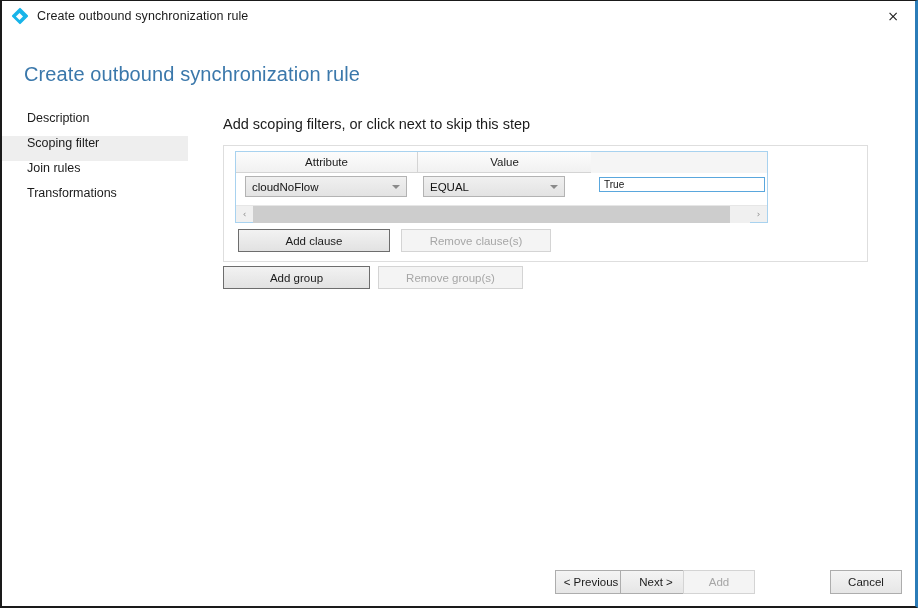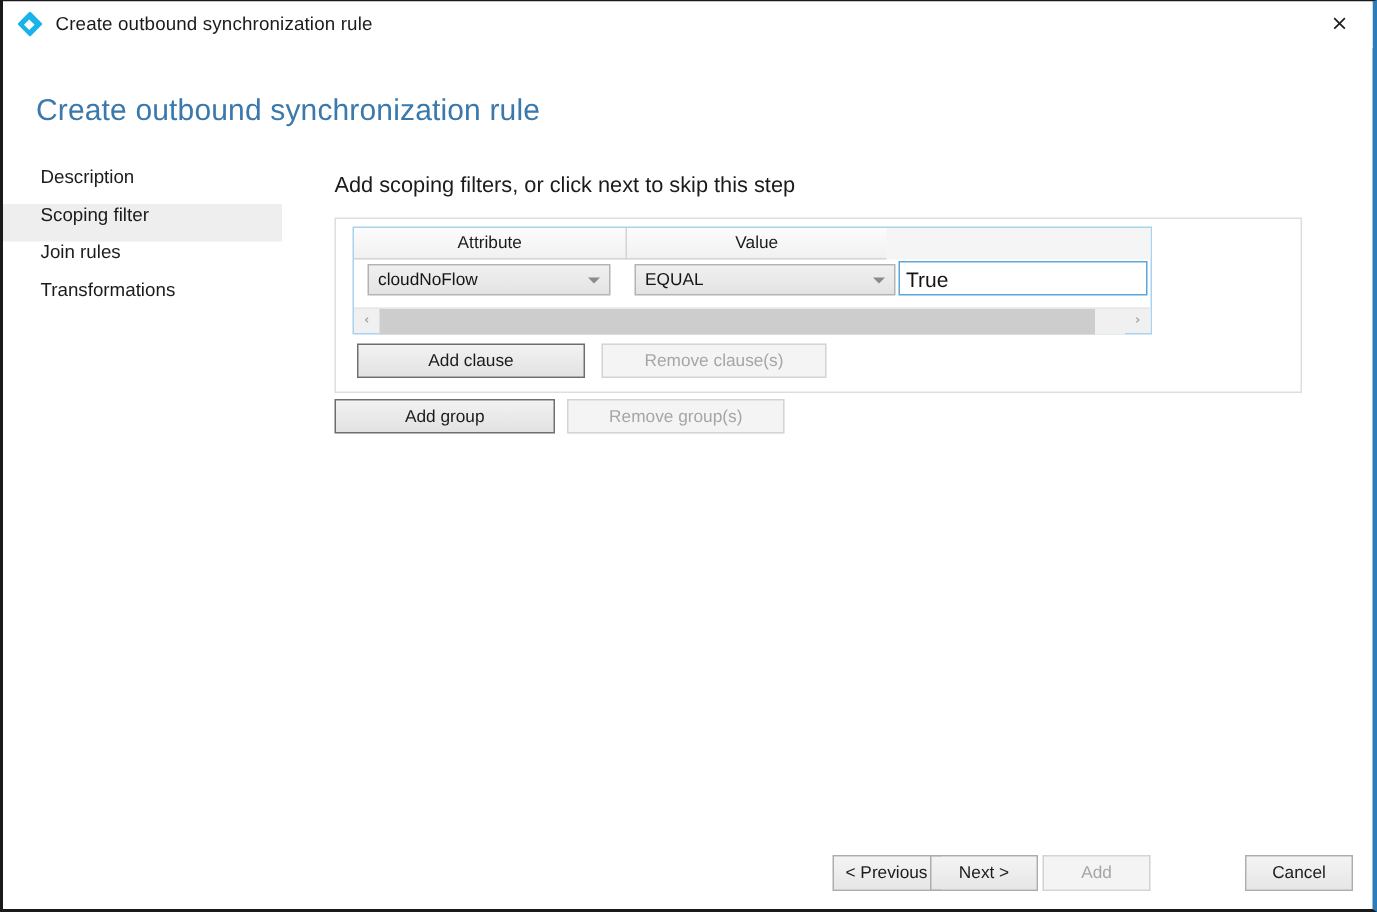--- a/index.html
+++ b/index.html
@@ -169,29 +169,29 @@
     position: absolute;
     right: 6px; top: 50%;
     margin-top: -2px;
     width: 0; height: 0;
     border-left: 4px solid transparent;
     border-right: 4px solid transparent;
     border-top: 4px solid #8a8a8a;
   }
 
   #cell-attr { left: 9px; width: 162px; }
-  #cell-oper { left: 187px; width: 174px; border-radius: 6px; }
+  #cell-oper { left: 187px; width: 142px; border-radius: 6px; }
 
   #cell-val { left: 363px; top: 1px; width: 166px; }
   #value-input {
-    width: 166px; height: 23px;
+    width: 166px; height: 15px;
     border: 1px solid #5aa7dd;
     background: #ffffff;
     font-family: "Liberation Sans", sans-serif;
-    font-size: 14px;
+    font-size: 10px;
     color: #141414;
     padding: 0 4px 0 4px;
     outline: none;
   }
 
   
   #grid-scroll {
     position: absolute;
     left: 0; bottom: 0;
     width: 531px; height: 17px;
@@ -273,21 +273,21 @@
     height: 24px;
   }
   .footer-btn {
     position: absolute;
     top: 0;
     height: 24px;
     width: 72px;
   }
   #btn-previous { right: 288px; text-align: center; }
   #btn-next     { right: 223px; }
-  #btn-add      { right: 148px; }
+  #btn-add      { right: 160px; }
   #btn-cancel   { right: 13px;  width: 72px; }
 </style>
 </head>
 <body>
 
 <div id="window">
 
   <div id="titlebar">
     <div id="app-icon">
       <span class="dia"></span>

